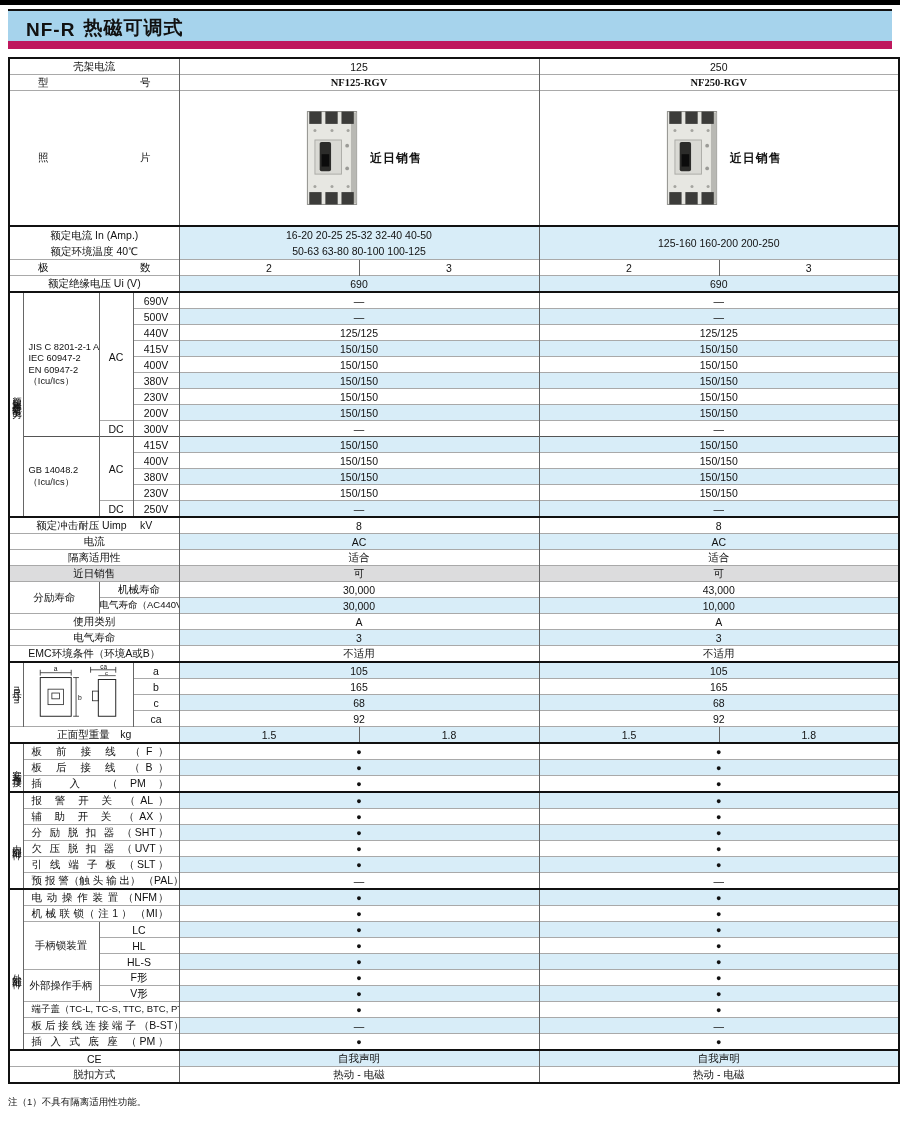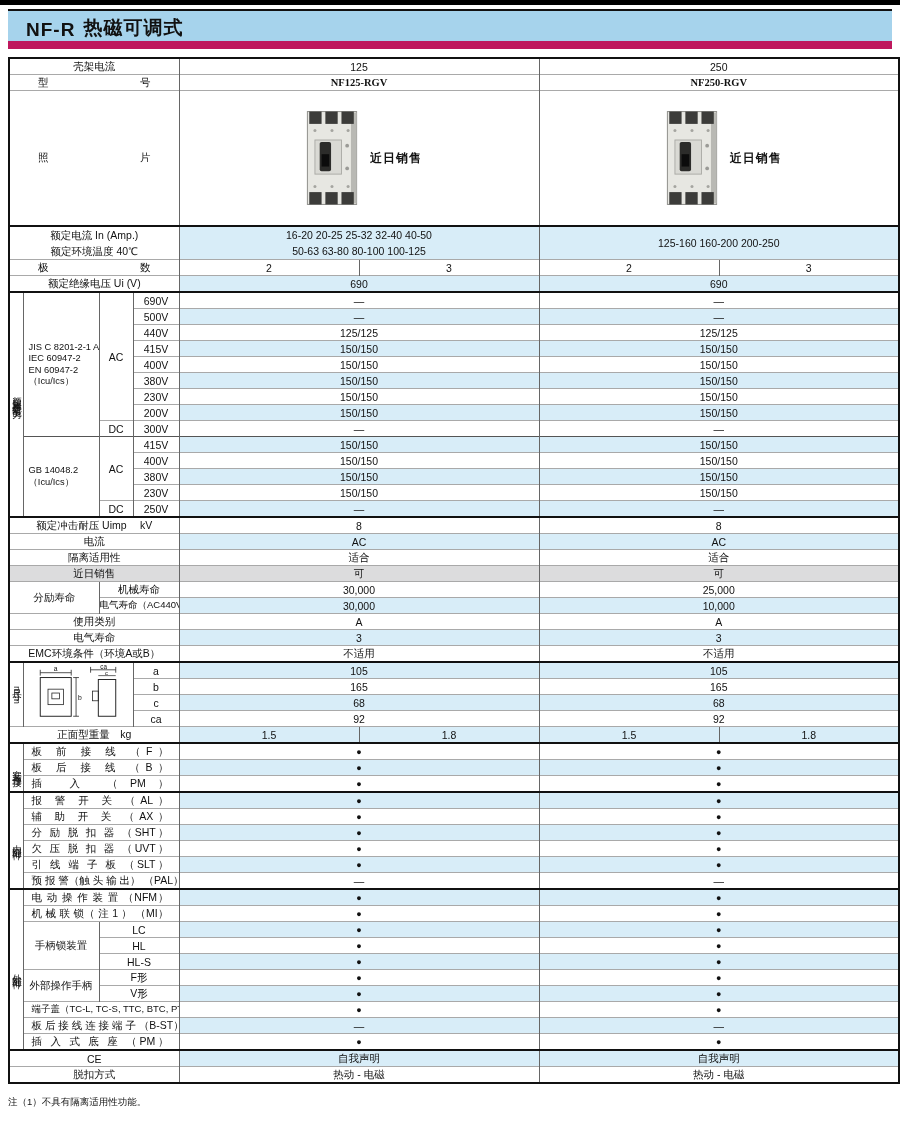--- a/index.html
+++ b/index.html
@@ -253,21 +253,21 @@
     </tr>
     <tr class="gray">
       <td colspan="4" class="lbl">近日销售</td>
       <td colspan="2">可</td>
       <td colspan="2">可</td>
     </tr>
     <tr>
       <td colspan="2" rowspan="2" class="lbl">分励寿命</td>
       <td colspan="2" class="lbl">机械寿命</td>
       <td colspan="2">30,000</td>
-      <td colspan="2">25,000</td>
+      <td colspan="2">43,000</td>
     </tr>
     <tr>
       <td colspan="2" class="smalllbl">电气寿命（AC440V）</td>
       <td colspan="2" class="b">30,000</td>
       <td colspan="2" class="b">10,000</td>
     </tr>
     <tr>
       <td colspan="4" class="lbl">使用类别</td>
       <td colspan="2">A</td>
       <td colspan="2">A</td>

